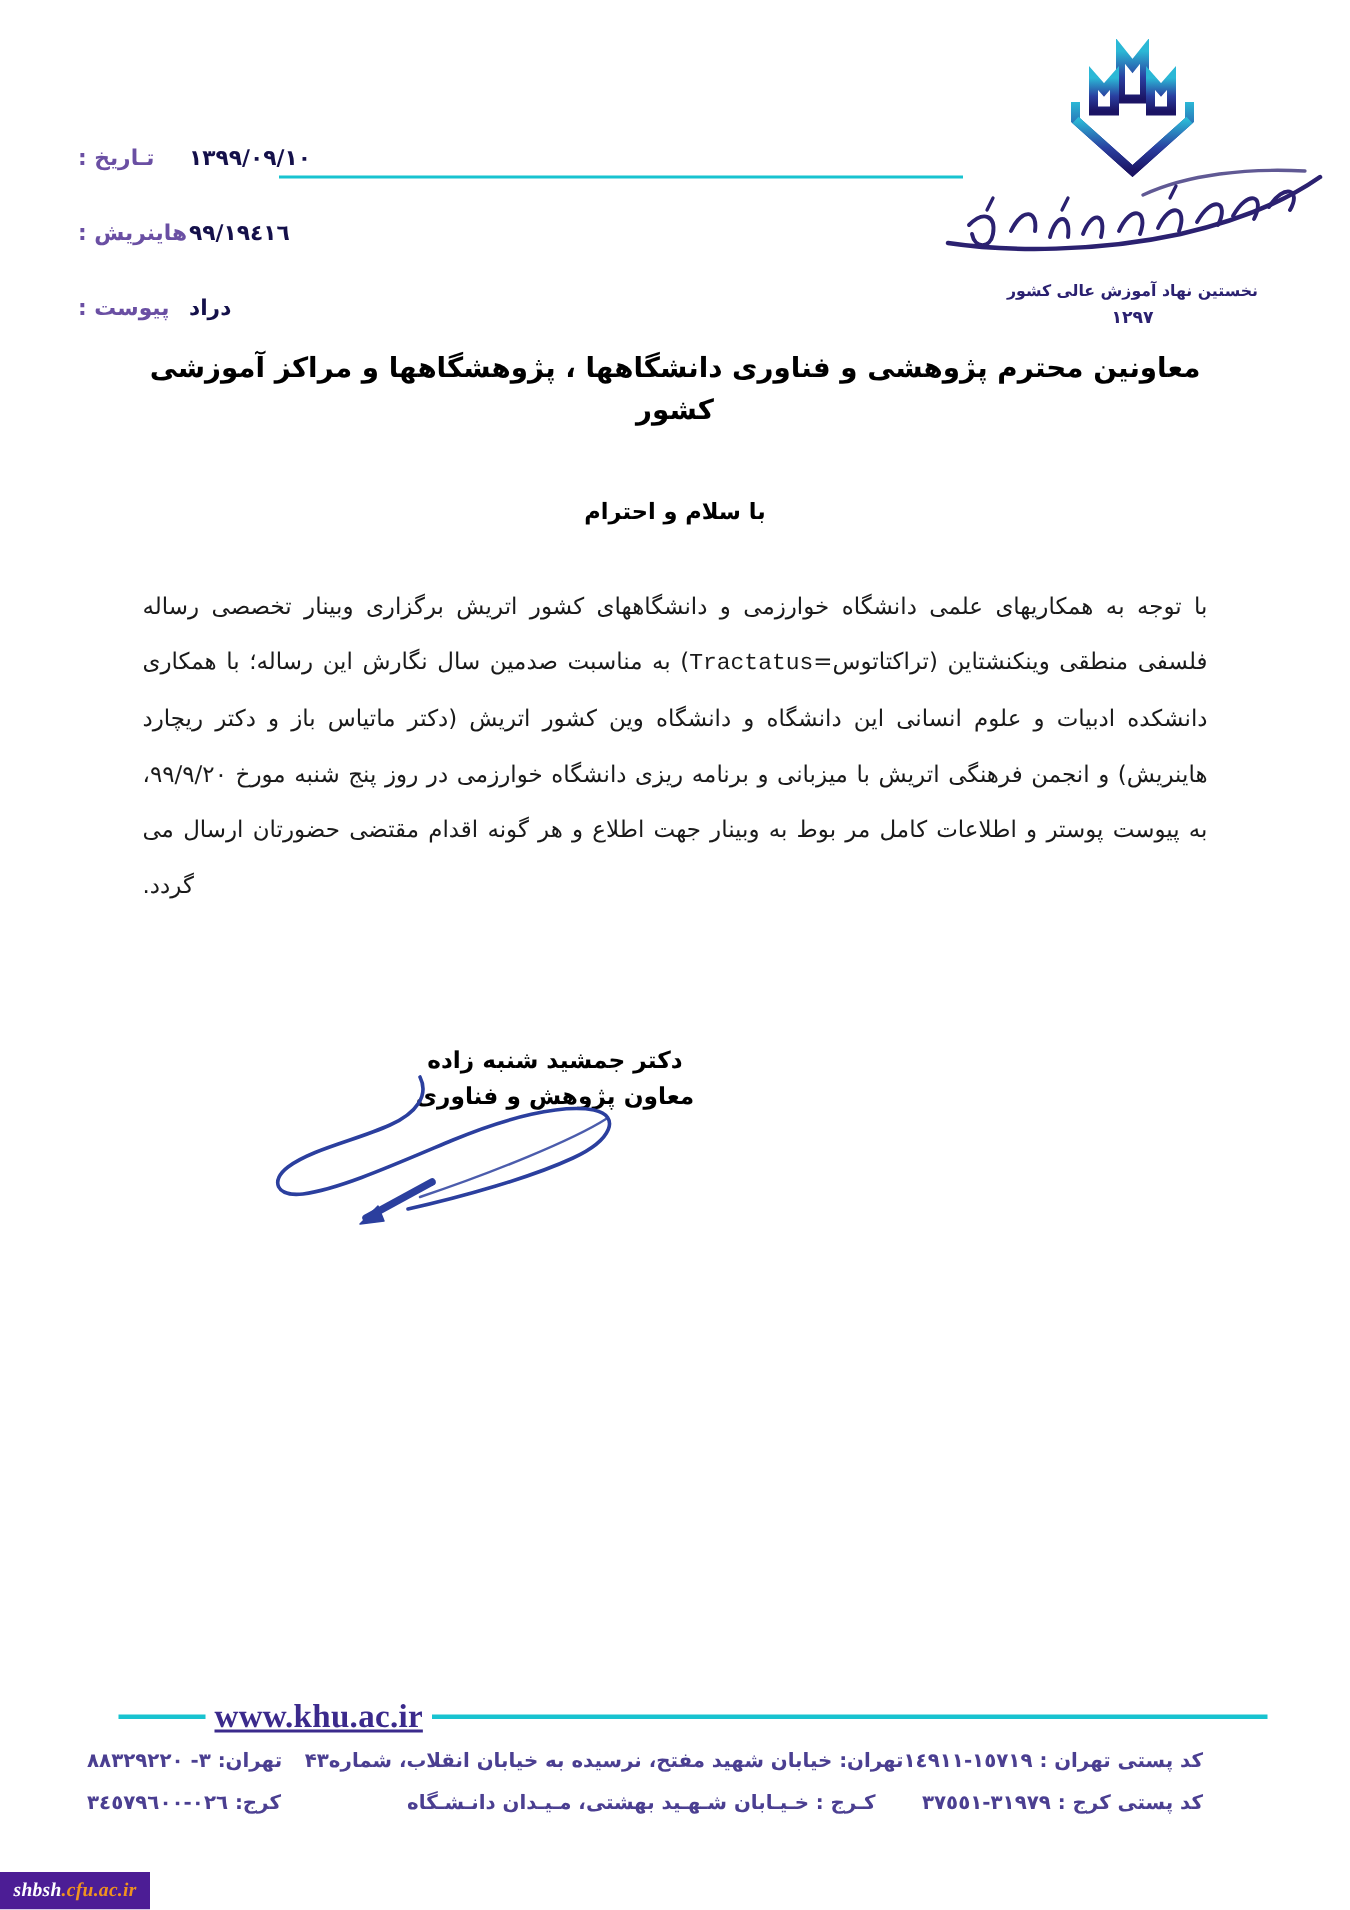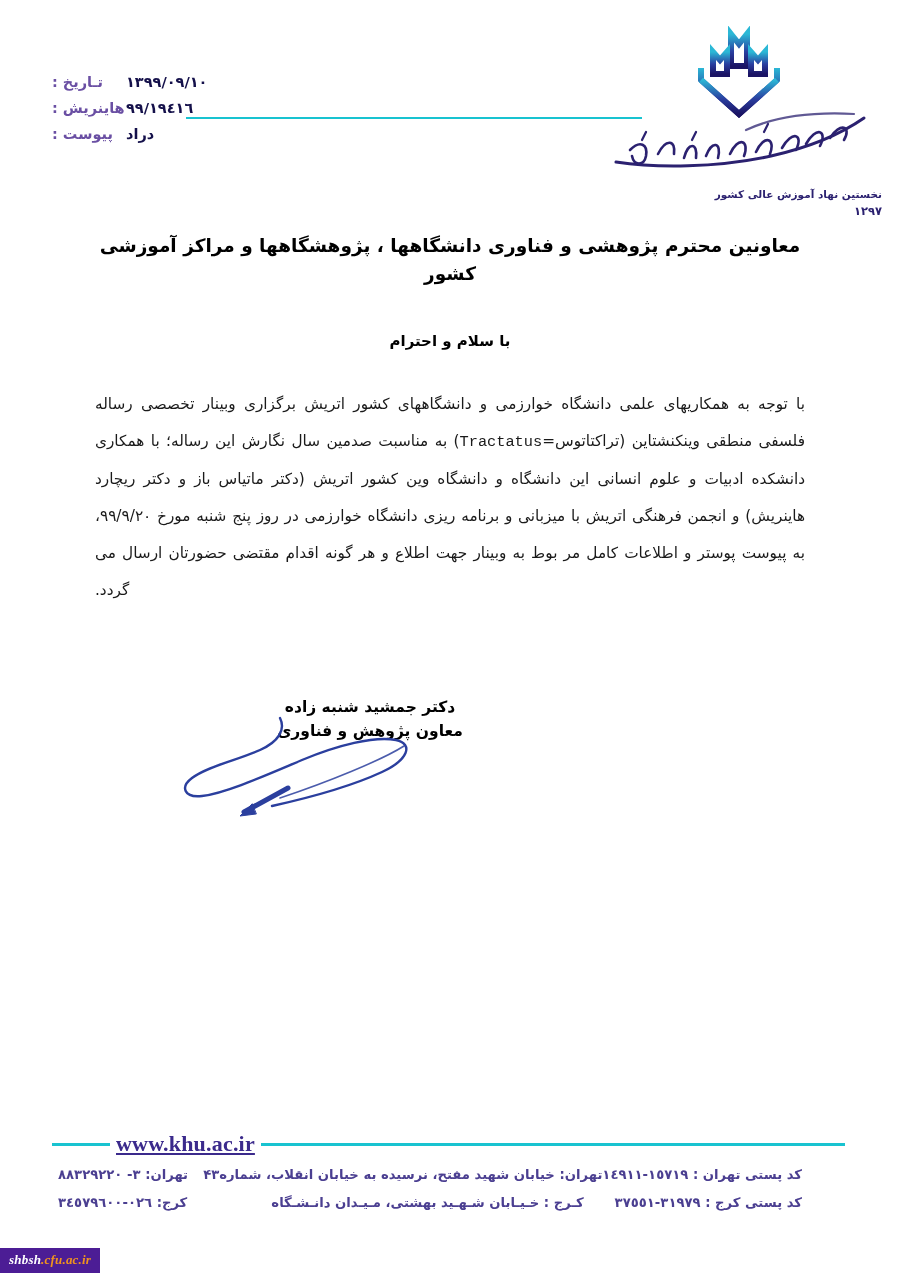--- a/index.html
+++ b/index.html
@@ -33,20 +33,21 @@
     width: 190px;
     direction: rtl;
   }
   .meta-row {
     display: flex;
     flex-direction: row-reverse;
     justify-content: flex-start;
     align-items: baseline;
     height: 26px;
     white-space: nowrap;
+    margin-top: 24px;
   }
   .meta-label {
     color: #6a4fa3;
     font-size: 14.5px;
     font-weight: 600;
     letter-spacing: 0.5px;
     width: 74px;
     text-align: left;
     direction: rtl;
   }
@@ -66,24 +67,24 @@
     left: 186px;
     width: 456px;
     height: 2px;
     background: #18c3d0;
   }
 
   
   #logo-block {
     position: absolute;
     top: 22px;
-    left: 596px;
+    left: 612px;
     width: 286px;
     height: 196px;
-    text-align: right;
+    text-align: center;
   }
   #logo-mark {
     position: absolute;
     top: 4px;
     left: 50%;
     transform: translateX(-50%);
     width: 104px;
     height: 96px;
   }
   #logo-script {
@@ -200,20 +201,21 @@
     height: 150px;
   }
   #footer-url-row {
     position: absolute;
     top: 8px; left: 0;
     width: 900px;
     height: 26px;
     display: flex;
     align-items: center;
     direction: ltr;
+    padding-left: 27px;
   }
   .footer-rule {
     height: 3px;
     background: #18c3d0;
   }
   #footer-rule-left  { width: 58px; margin-left: 52px; }
   #footer-rule-right { flex: 1; margin-right: 55px; }
   #footer-url {
     font-family: "Liberation Serif", "DejaVu Serif", serif;
     font-size: 22px;

